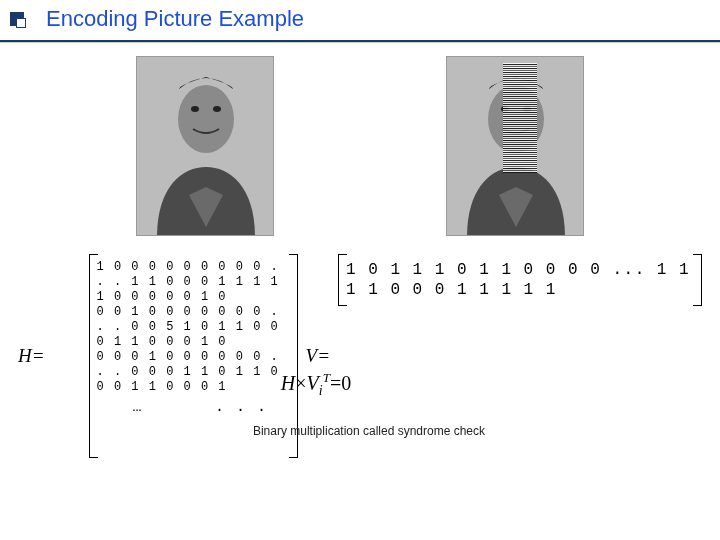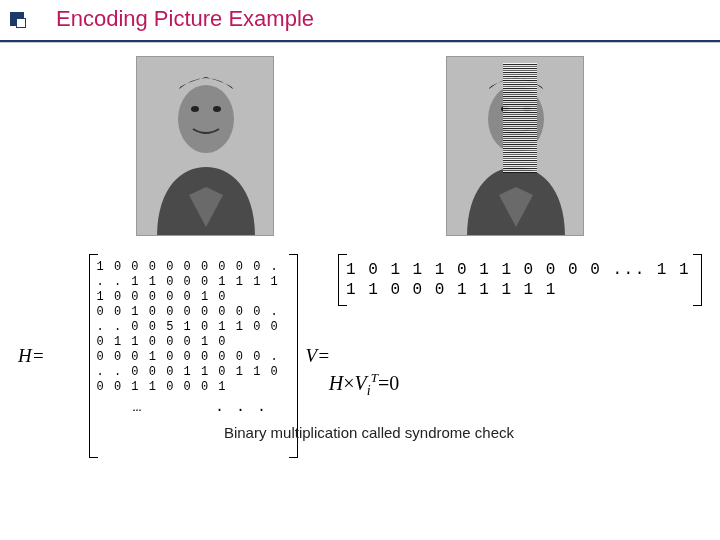--- a/index.html
+++ b/index.html
@@ -29,22 +29,22 @@
     position: absolute;
     right: -2px;
     bottom: -2px;
     width: 10px;
     height: 10px;
     background: #ffffff;
     border: 1px solid #1b3a6b;
   }
   .title-text {
     font-size: 22px;
-    color: #be185d;
-    margin-left: 26px;
+    color: #1d4ed8;
+    margin-left: 16px;
   }
   .separator {
     position: absolute;
     top: 40px;
     left: 0;
     width: 720px;
     height: 2px;
     background: #1b3a6b;
     box-shadow: 0 1px 0 #c9c9c9;
   }
@@ -126,32 +126,31 @@
     margin-top: 4px;
   }
   .equation {
     position: absolute;
     top: 370px;
     left: 0;
     width: 632px;
     text-align: center;
     font-family: "Times New Roman", serif;
     font-size: 20px;
-    margin-left: 48px;
   }
   .equation .mi { font-style: italic; }
   .equation sub { font-size: 14px; font-style: italic; }
   .equation sup { font-size: 13px; font-style: italic; }
   .caption {
     position: absolute;
     top: 424px;
     left: 0;
     width: 720px;
     text-align: center;
-    font-size: 15px;
+    font-size: 12px;
     color: #222;
     padding-left: 18px;
   }
 </style>
 </head>
 <body>
 
 <div class="title-bar">
   <span class="bullet-outer">
       <span class="bullet-inner"></span>

